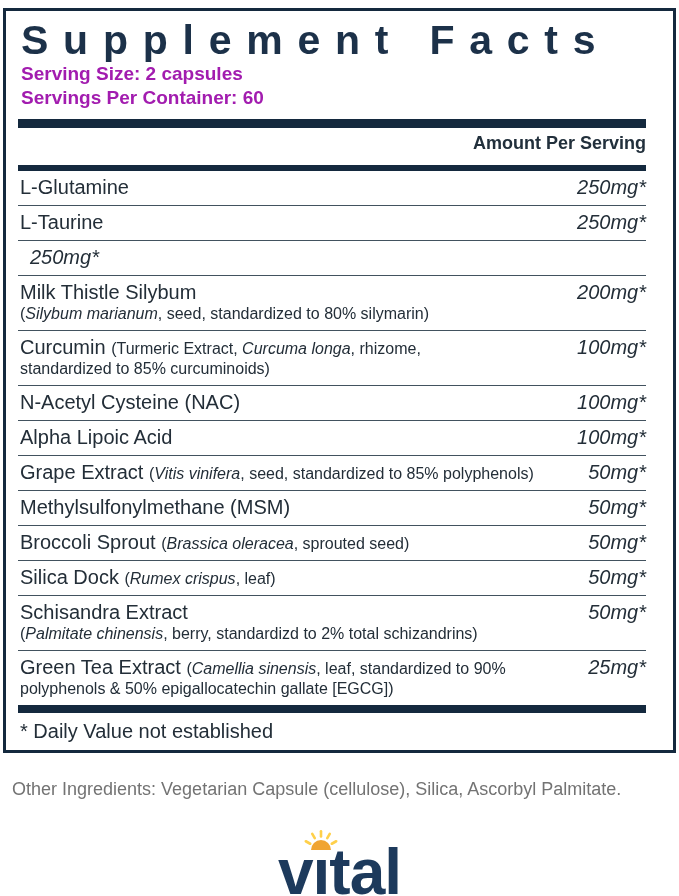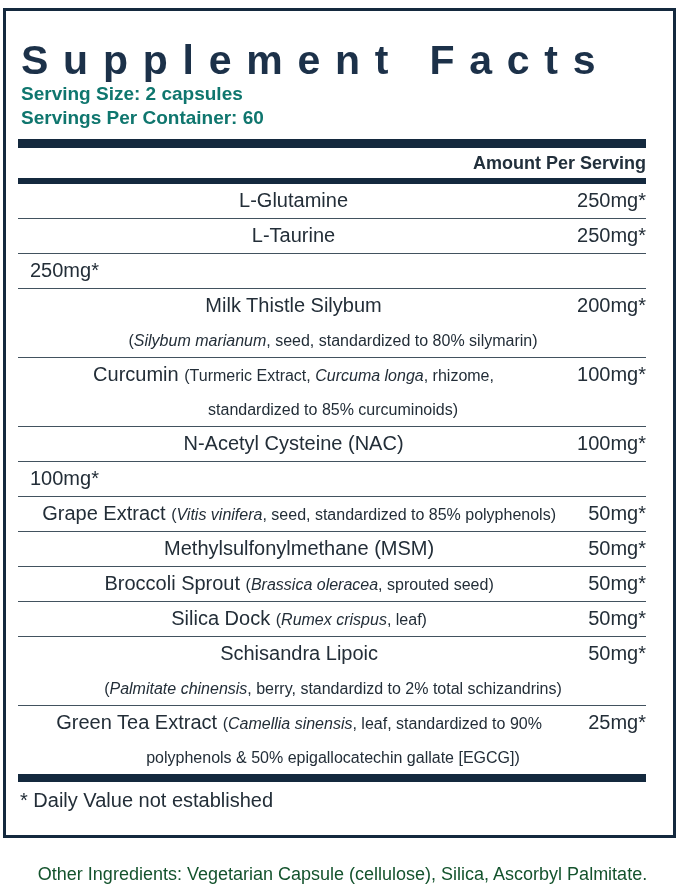--- a/index.html
+++ b/index.html
@@ -7,49 +7,49 @@
   body {
     width: 679px; height: 896px; overflow: hidden;
     font-family: "Liberation Sans", sans-serif;
     color: #232e38;
   }
   .panel {
     margin: 8px 3px 0 3px;
     border: 3px solid #14293e;
     background: #fff;
   }
-  .panel-header { padding: 28px 16px 0 15px; }
+  .panel-header { padding: 8px 16px 0 15px; }
   .panel-title {
     font-size: 41px; font-weight: bold; letter-spacing: 0.36em;
     color: #1c3149; white-space: nowrap; line-height: 1.05;
   }
   .serving-line {
-    font-size: 19px; font-weight: bold; color: #0f766e; line-height: 1.26;
+    font-size: 19px; font-weight: bold; color: #a21caf; line-height: 1.26;
   }
   .content { margin: 0 27px 0 12px; }
   .bar { background: #14293e; }
   .bar-thick { height: 9px; margin-top: 9px; }
   .bar-mid { height: 6px; }
   .bar-bottom { height: 8px; }
   .amount-header {
     text-align: right; font-size: 18px; font-weight: bold; color: #22303c;
-    padding: 5px 0 4px 0;
+    padding: 5px 0 11px 0;
   }
-  .row { border-bottom: 1px solid #42525f; padding: 5px 0 6px 2px; text-align: center; }
+  .row { border-bottom: 1px solid #42525f; padding: 5px 0 6px 2px; }
   .row:last-child { border-bottom: none; }
   .row-top { display: flex; justify-content: space-between; align-items: baseline; }
   .line1 { flex: 1 1 auto; }
   .seg-name { font-size: 20px; color: #232e38; }
   .seg-plain { font-size: 16px; color: #232e38; }
   .seg-italic { font-size: 16px; font-style: italic; color: #232e38; }
-  .amount { flex: 0 0 auto; font-size: 20px; color: #232e38; padding-left: 10px; }
-  .line2 { font-size: 16px; margin-top: 14px; line-height: 1.25; }
-  .footnote { font-size: 20px; padding: 7px 0 23px 2px; color: #232e38; }
+  .amount { flex: 0 0 auto; font-size: 20px; color: #232e38; padding-left: 10px; font-style: italic; }
+  .line2 { font-size: 16px; margin-top: 0; line-height: 1.25; }
+  .footnote { font-size: 20px; padding: 7px 0 7px 2px; color: #232e38; }
   .other-ingredients {
-    margin: 26px 6px 0 12px; font-size: 18px; color: #14532d; text-align: center;
+    margin: 26px 6px 0 12px; font-size: 18px; color: #737373;
   }
   .logo-block { margin-top: 28px; text-align: center; }
   .wordmark {
     display: inline-block; position: relative;
     font-size: 64px; font-weight: bold; letter-spacing: -1px;
     color: #1d3a5c; line-height: 0.95; padding-top: 14px;
   }
   .logo-i { position: relative; display: inline-block; }
   .logo-i svg { position: absolute; left: 50%; transform: translateX(-50%); top: -17px; }
 </style>
@@ -99,20 +99,21 @@
           <div class="line2"><span class="seg-plain">standardized to 85% curcuminoids)</span></div>
         </div>
         <div class="row">
           <div class="row-top">
             <div class="line1"><span class="seg-name">N-Acetyl Cysteine (NAC)</span></div>
             <div class="amount">100mg*</div>
           </div>
         </div>
         <div class="row">
           <div class="row-top">
+            <div class="line1"><span class="seg-name">Alpha Lipoic Acid</span></div>
             <div class="amount">100mg*</div>
           </div>
         </div>
         <div class="row">
           <div class="row-top">
             <div class="line1"><span class="seg-name">Grape Extract </span><span class="seg-plain">(</span><span class="seg-italic">Vitis vinifera</span><span class="seg-plain">, seed, standardized to 85% polyphenols)</span></div>
             <div class="amount">50mg*</div>
           </div>
         </div>
         <div class="row">
@@ -128,21 +129,21 @@
           </div>
         </div>
         <div class="row">
           <div class="row-top">
             <div class="line1"><span class="seg-name">Silica Dock </span><span class="seg-plain">(</span><span class="seg-italic">Rumex crispus</span><span class="seg-plain">, leaf)</span></div>
             <div class="amount">50mg*</div>
           </div>
         </div>
         <div class="row">
           <div class="row-top">
-            <div class="line1"><span class="seg-name">Schisandra Lipoic</span></div>
+            <div class="line1"><span class="seg-name">Schisandra Extract</span></div>
             <div class="amount">50mg*</div>
           </div>
           <div class="line2"><span class="seg-plain">(</span><span class="seg-italic">Palmitate chinensis</span><span class="seg-plain">, berry, standardizd to 2% total schizandrins)</span></div>
         </div>
         <div class="row">
           <div class="row-top">
             <div class="line1"><span class="seg-name">Green Tea Extract </span><span class="seg-plain">(</span><span class="seg-italic">Camellia sinensis</span><span class="seg-plain">, leaf, standardized to 90%</span></div>
             <div class="amount">25mg*</div>
           </div>
           <div class="line2"><span class="seg-plain">polyphenols &amp; 50% epigallocatechin gallate [EGCG])</span></div>

